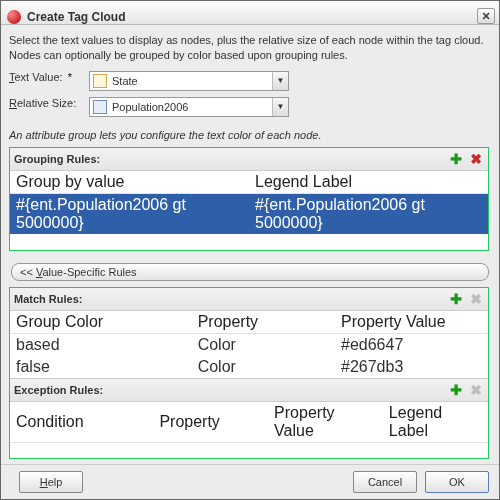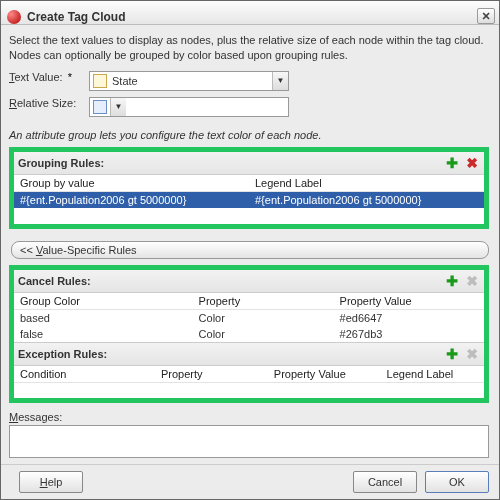--- a/index.html
+++ b/index.html
@@ -67,21 +67,21 @@
   .combo .val { flex:1; padding:0 2px; }
   .combo .arrow {
     width:16px; height:100%;
     border-left:1px solid #bbb;
     background:linear-gradient(#f7f7f7,#ddd);
     display:flex; align-items:center; justify-content:center;
     font-size:8px; color:#333;
   }
   .note { margin: 6px 0 6px 0; color:#333;font-style:italic; }
   .panel {
-    border:5px solid #22c55e;
+    border:1px solid #22c55e;
     background:#0c4a6e;
     margin-bottom:6px;
   }
   .panel-hdr {
     display:flex; align-items:center;
     background:linear-gradient(#f2f2f2,#e5e5e5);
     border-bottom:1px solid #ccc;
     padding: 3px 4px;
     font-weight: normal;
   }
@@ -92,21 +92,21 @@
     font-weight:bold; font-size:14px; margin-left:4px;
     cursor:pointer;
   }
   .plus { color:#1a9a1a; }
   .del  { color:#cc2a2a; }
   .del.dis { color:#bdbdbd; }
   table.grid { width:100%; border-collapse:collapse; background:#fff; }
   table.grid th, table.grid td {
     text-align:left; font-weight:normal;
     padding:2px 6px; height:16px;
-    font-size:11px;
+    font-size:16px;
   }
   table.grid th {
     background:#fff;
     border-bottom:1px solid #e3e3e3;
     color:#222;
   }
   tr.sel td { background:#2f5fa8; color:#fff; }
   .empty-body { background:#fff; height:22px; }
   .vbtn {
     margin:6px 0 6px 2px;
@@ -160,20 +160,21 @@
         <div class="mini-icon"></div>
         <div class="val">State</div>
         <div class="arrow">▼</div>
       </div>
     </div>
 
     <div class="form-row">
       <label><span class="u">R</span>elative Size:</label>
       <div class="combo">
         <div class="mini-icon num"></div>
+        <div class="val">Population2006</div>
         <div class="arrow">▼</div>
       </div>
     </div>
 
     <div class="note">An attribute group lets you configure the text color of each node.</div>
 
     <div class="panel">
       <div class="panel-hdr">
         <span class="t">Grouping Rules:</span>
         <span class="icon-btn plus">✚</span>
@@ -193,21 +194,21 @@
               <td colspan="2" class="empty-body"></td>
             </tr>
       </tbody>
         </table>
     </div>
 
     <div class="vbtn">&lt;&lt; <span class="u">V</span>alue-Specific Rules</div>
 
     <div class="panel">
       <div class="panel-hdr">
-        <span class="t">Cancel Rules:</span>
+        <span class="t">Match Rules:</span>
         <span class="icon-btn plus">✚</span>
         <span class="icon-btn del dis">✖</span>
       </div>
       <table class="grid">
         <tbody>
             <tr>
           <th style="width:38%">Group Color</th>
           <th style="width:30%">Property</th>
           <th>Property Value</th>
         </tr>

